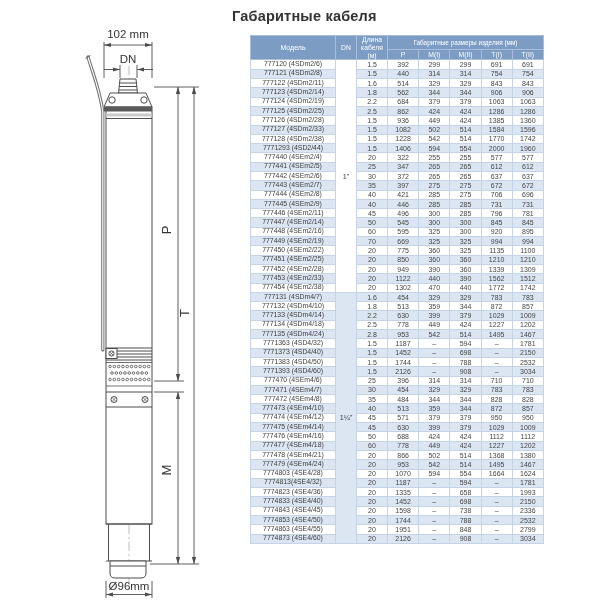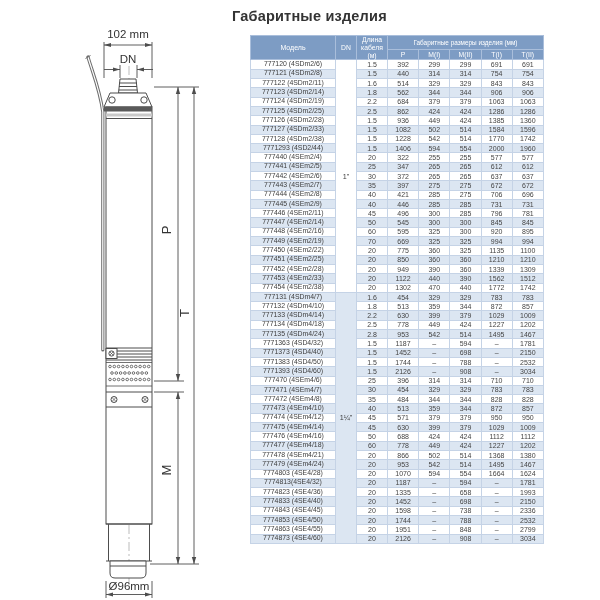--- a/index.html
+++ b/index.html
@@ -38,21 +38,21 @@
     font-size:7px;line-height:1;color:#444;text-align:center;
     vertical-align:middle;white-space:nowrap;overflow:hidden;background:#fff;
   }
   table.dims tr.alt td{background:var(--row-alt);}
   table.dims td.model{font-size:6.9px;color:#3d3d3d;}
   table.dims td.dn{background:#fff;font-size:7.2px;color:#3d3d3d;}
 </style>
 </head>
 <body>
 
-<div class="page-title">Габаритные изделия</div>
+<div class="page-title">Габаритные кабеля</div>
 
 <svg class="diagram" width="250" height="600" viewBox="0 0 250 600">
 
   <line x1="129" y1="66" x2="129" y2="592" stroke="#a9a9a9" stroke-width="0.8" stroke-dasharray="9 3 2 3"></line>
 
   <g>
     <path d="M 88,57 C 93,74 100,90 102.8,112 L 102.8,350" fill="none" stroke="#6e6e6e" stroke-width="3.2" stroke-linecap="round"></path>
     <path d="M 88,57 C 93,74 100,90 102.8,112 L 102.8,350" fill="none" stroke="#ffffff" stroke-width="1.2"></path>
     <line x1="85.5" y1="58.5" x2="90.5" y2="55.5" stroke="#6e6e6e" stroke-width="1"></line>
   </g>

